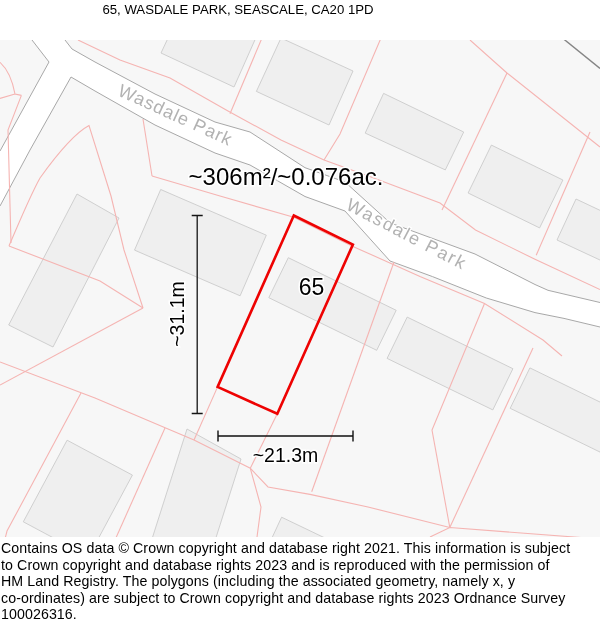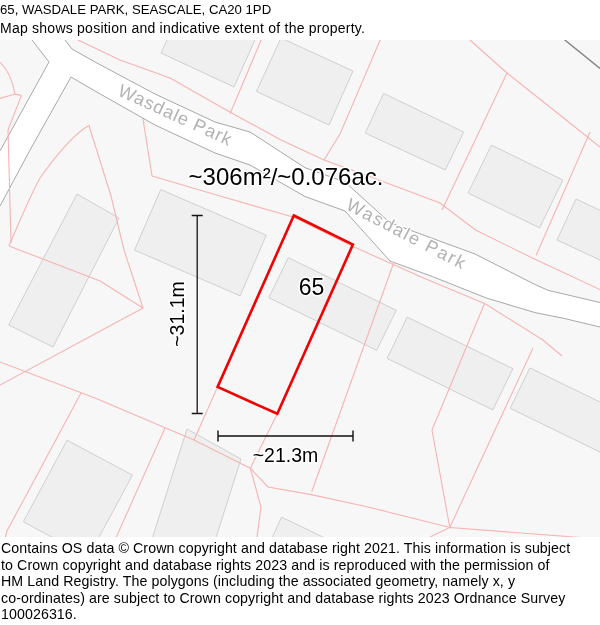--- a/index.html
+++ b/index.html
@@ -1,28 +1,27 @@
 <!DOCTYPE html>
 <html><head>
 <meta charset="utf-8">
 <style>
   html,body{margin:0;padding:0;background:#fff;}
   #page{position:relative;width:600px;height:625px;overflow:hidden;background:#fff;
         font-family:"Liberation Sans",sans-serif;}
-  .hdr{position:absolute;width:476px;color:#000;}
+  .hdr{position:absolute;width:476px;text-align:center;color:#000;}
   .ftr{position:absolute;left:1px;top:540px;width:592px;color:#000;
        font-size:14.2px;line-height:16.55px;letter-spacing:0.09px;}
 </style>
 </head>
 <body>
 <div id="page">
 
   <div class="hdr" style="top:2px;font-size:13.2px;">65, WASDALE PARK, SEASCALE, CA20 1PD</div>
 
-  <div class="hdr" style="top:19.5px;font-size:14px;letter-spacing:0.24px;">Map shows position and indicative extent of the property.</div>
 
   <svg width="600" height="625" viewBox="0 0 600 625" style="position:absolute;left:0;top:0">
     <defs>
       <clipPath id="mapclip">
           <rect x="0" y="40" width="600" height="497"></rect>
         </clipPath>
     </defs>
     <g clip-path="url(#mapclip)">
 
       <rect x="0" y="40" width="600" height="497" fill="#f7f7f7"></rect>

